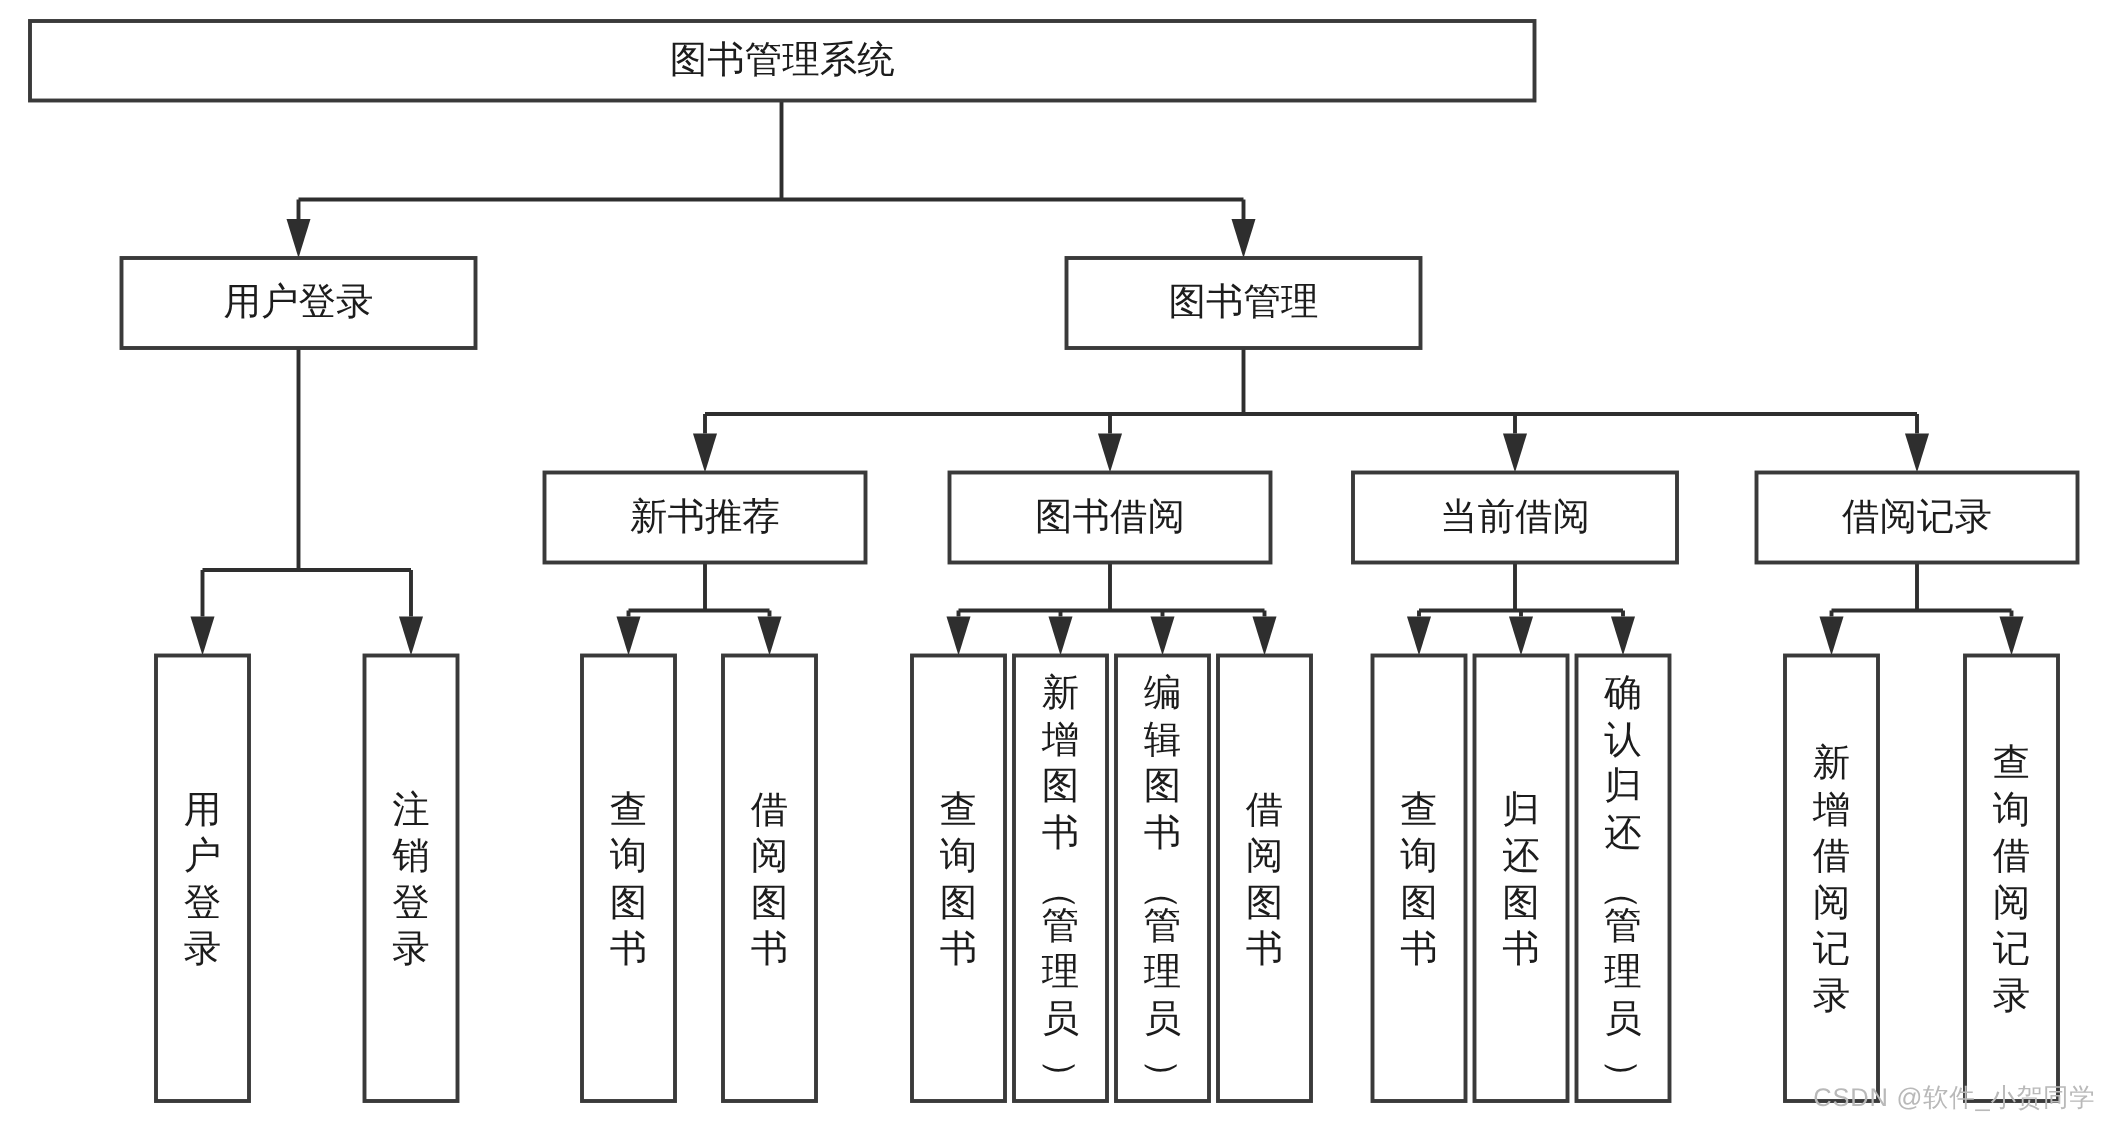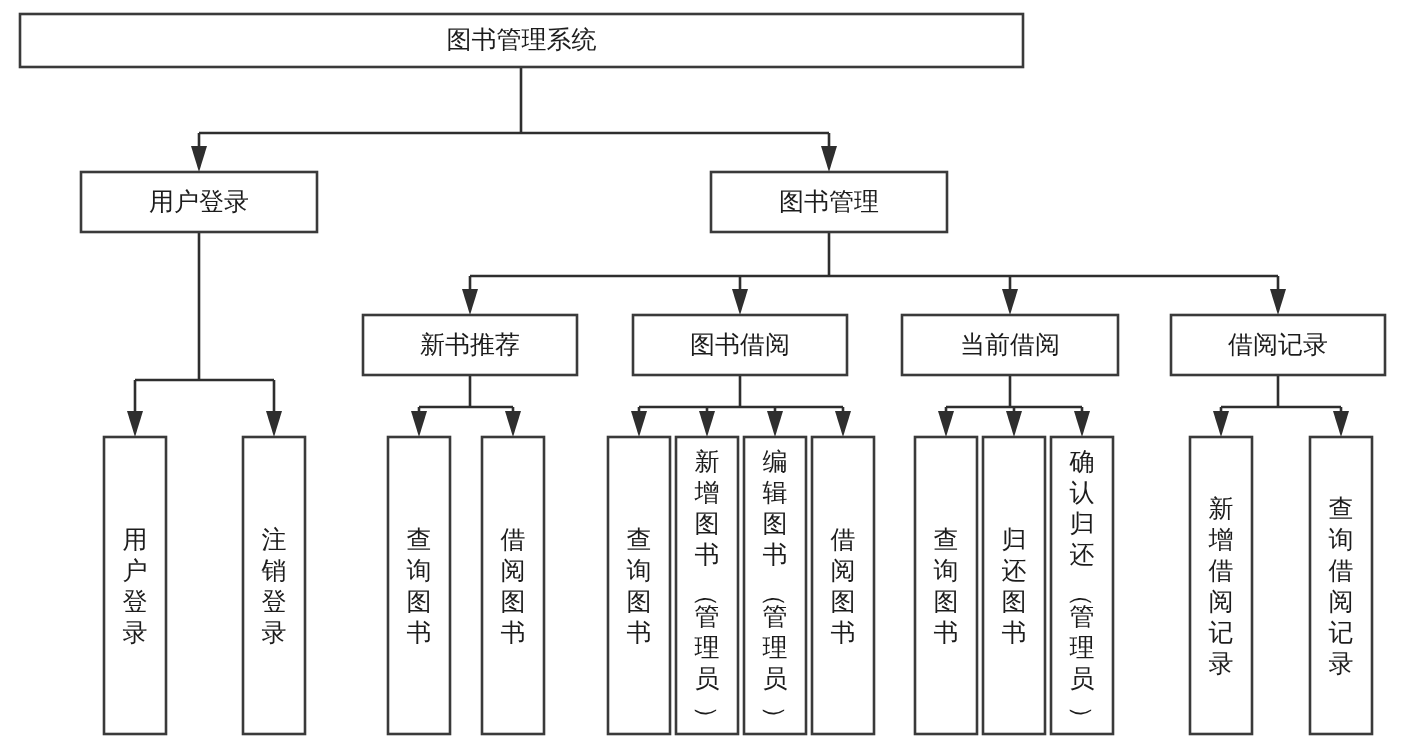--- a/index.html
+++ b/index.html
@@ -261,13 +261,14 @@
           <rect x="1310" y="437" width="62" height="297" class="node-box"></rect>
           <text x="1341" y="516.68" class="leaf-label" font-size="25">查</text>
           <text x="1341" y="547.68" class="leaf-label" font-size="25">询</text>
           <text x="1341" y="578.68" class="leaf-label" font-size="25">借</text>
           <text x="1341" y="609.68" class="leaf-label" font-size="25">阅</text>
           <text x="1341" y="640.68" class="leaf-label" font-size="25">记</text>
           <text x="1341" y="671.68" class="leaf-label" font-size="25">录</text>
         </g>
       </g>
   </svg>
+  <div class="watermark">CSDN @软件_小贺同学</div>
 </div>
 
 </body></html>

